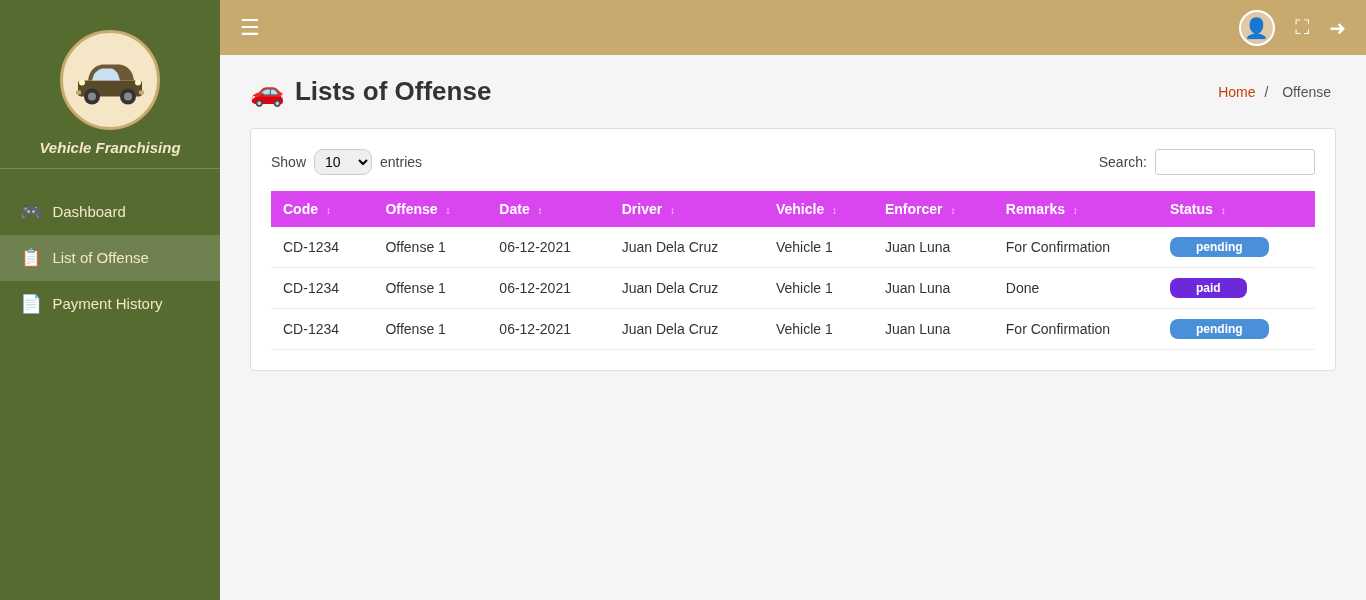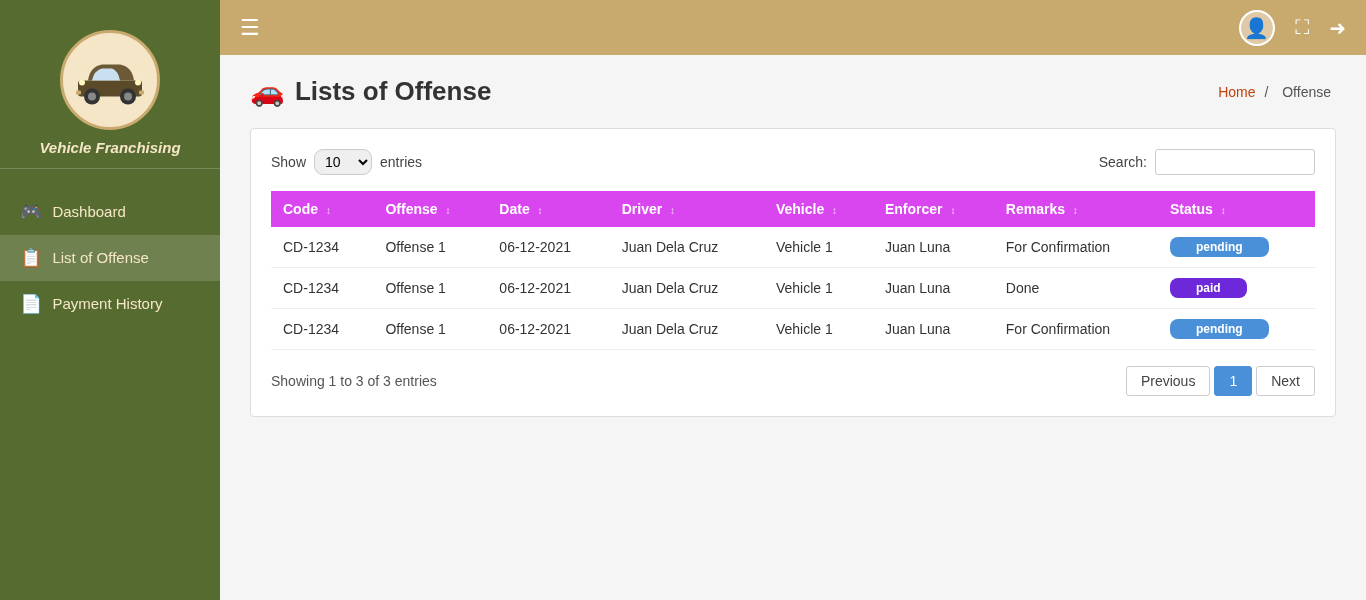--- a/index.html
+++ b/index.html
@@ -367,23 +367,15 @@
       <td>06-12-2021</td>
       <td>Juan Dela Cruz</td>
       <td>Vehicle 1</td>
       <td>Juan Luna</td>
       <td>For Confirmation</td>
       <td><span class="badge badge-pending">pending</span></td>
     </tr>
           </tbody>
       </table>
 
-      <div id="table-footer">
-        <span>Showing 1 to 3 of 3 entries</span>
-        <div id="pagination">
-          <button class="page-btn">Previous</button>
-          <button class="page-btn active">1</button>
-          <button class="page-btn">Next</button>
-        </div>
-      </div>
     </div>
   </div>
 </div>
 
 </body></html>

